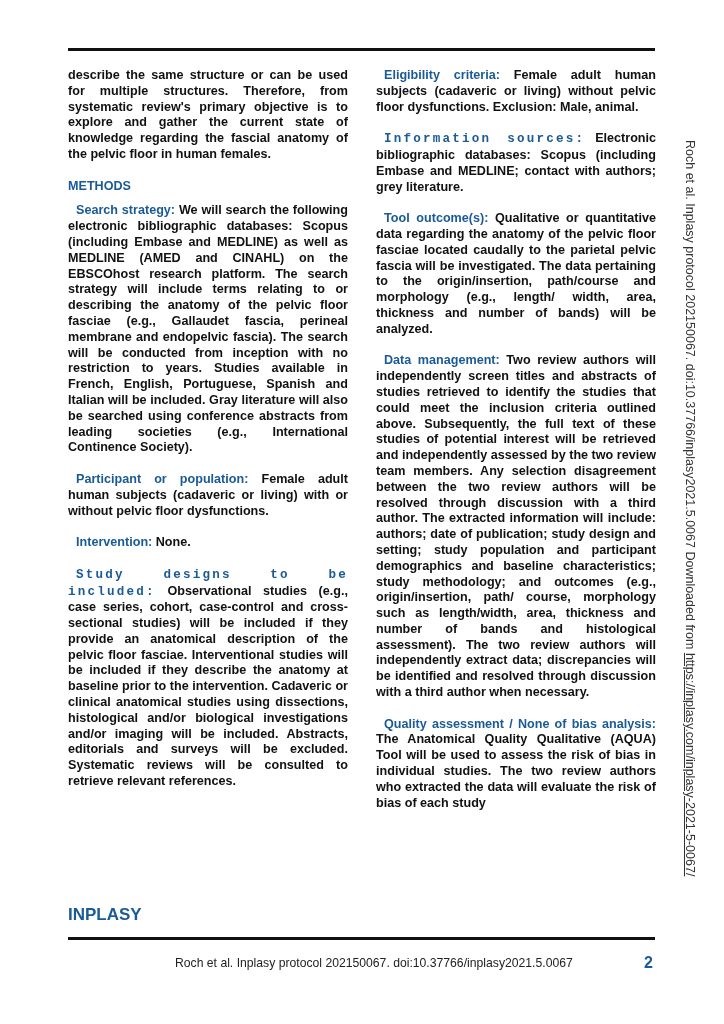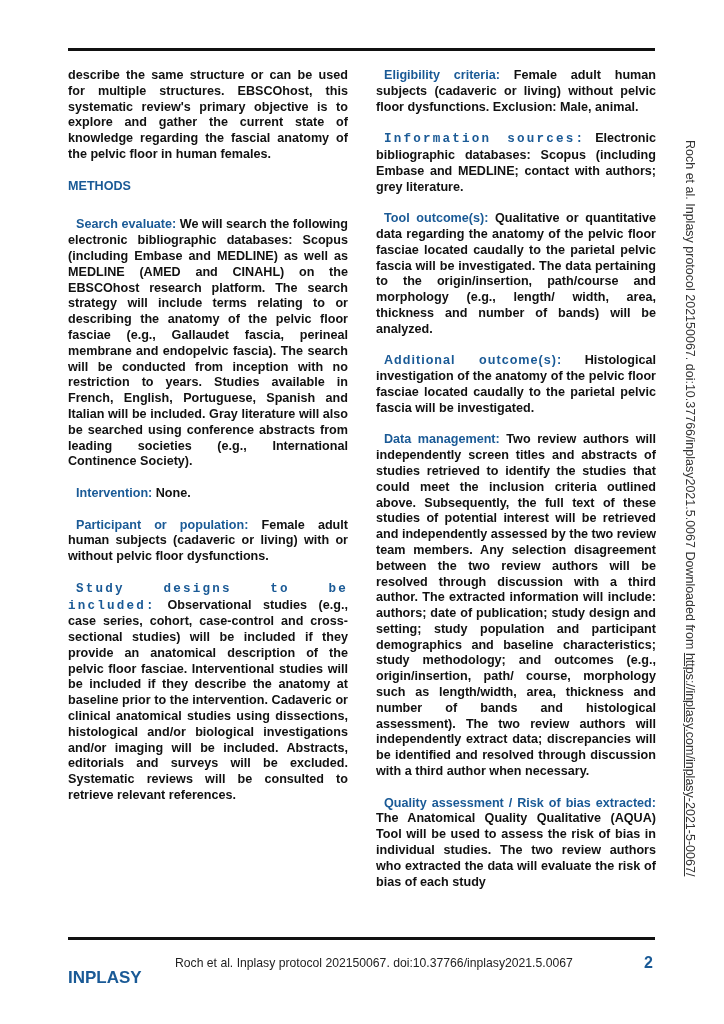--- a/index.html
+++ b/index.html
@@ -6,48 +6,48 @@
   body { width:724px; height:1024px; position:relative; overflow:hidden;
          font-family:"Liberation Sans", sans-serif; color:#111; }
   .rule-top { position:absolute; left:68px; top:48px; width:587px; height:3px; background:#111; }
   .rule-bottom { position:absolute; left:68px; top:937px; width:587px; height:3px; background:#111; }
   .col { position:absolute; top:68px; width:280px; font-size:12.6px; line-height:15.8px;
          font-weight:bold; text-align:justify; }
   .col-left { left:68px; }
   .col-right { left:376px; }
   .para { margin:0 0 15.8px 0; }
   .lbl { color:#1a5a96;padding-left:8px; }
-  .heading { color:#1a5a96; margin:0 0 23px 0; }
+  .heading { color:#1a5a96; margin:0 0 9px 0; }
   .spaced { letter-spacing:2.2px;font-family:Liberation Mono, monospace; }
   .side { position:absolute; left:697px; top:140px; transform-origin:0 0; transform:rotate(90deg);
           font-size:12.5px; color:#333; white-space:nowrap; }
   .side a { color:#333; text-decoration:underline; }
-  .footer-brand { position:absolute; left:68px; top:968px; font-size:17px; font-weight:bold; color:#1a5a96; }
+  .footer-brand { position:absolute; left:68px; top:905px; font-size:17px; font-weight:bold; color:#1a5a96; }
   .footer-cite { position:absolute; left:175px; top:956px; font-size:12.2px; color:#222; }
   .footer-page { position:absolute; left:644px; top:954px; font-size:16px; font-weight:bold; color:#1a5a96; }
 </style>
 </head>
 <body>
 
 <div class="rule-top"></div>
 
 <div class="col col-left">
-  <p class="para">describe the same structure or can be used for multiple structures. EBSCOhost, this systematic review's primary objective is to explore and gather the current state of knowledge regarding the fascial anatomy of the pelvic floor in human females.</p>
+  <p class="para">describe the same structure or can be used for multiple structures. Therefore, from systematic review's primary objective is to explore and gather the current state of knowledge regarding the fascial anatomy of the pelvic floor in human females.</p>
   <p class="heading">METHODS</p>
   <p class="para">
-    <span class="lbl">Search evaluate:</span>
+    <span class="lbl">Search strategy:</span>
     <span>We will search the following electronic bibliographic databases: Scopus (including Embase and MEDLINE) as well as MEDLINE (AMED and CINAHL) on the EBSCOhost research platform. The search strategy will include terms relating to or describing the anatomy of the pelvic floor fasciae (e.g., Gallaudet fascia, perineal membrane and endopelvic fascia). The search will be conducted from inception with no restriction to years. Studies available in French, English, Portuguese, Spanish and Italian will be included. Gray literature will also be searched using conference abstracts from leading societies (e.g., International Continence Society).</span>
+  </p>
+  <p class="para">
+    <span class="lbl">Participant or population:</span>
+    <span>Female adult human subjects (cadaveric or living) with or without pelvic floor dysfunctions.</span>
   </p>
   <p class="para">
     <span class="lbl">Intervention:</span>
     <span>None.</span>
-  </p>
-  <p class="para">
-    <span class="lbl">Participant or population:</span>
-    <span>Female adult human subjects (cadaveric or living) with or without pelvic floor dysfunctions.</span>
   </p>
   <p class="para">
     <span class="lbl spaced">Study designs to be included:</span>
     <span>Observational studies (e.g., case series, cohort, case-control and cross-sectional studies) will be included if they provide an anatomical description of the pelvic floor fasciae. Interventional studies will be included if they describe the anatomy at baseline prior to the intervention. Cadaveric or clinical anatomical studies using dissections, histological and/or biological investigations and/or imaging will be included. Abstracts, editorials and surveys will be excluded. Systematic reviews will be consulted to retrieve relevant references.</span>
   </p>
 </div>
 
 <div class="col col-right">
   <p class="para">
     <span class="lbl">Eligibility criteria:</span>
@@ -55,29 +55,25 @@
   </p>
   <p class="para">
     <span class="lbl spaced">Information sources:</span>
     <span>Electronic bibliographic databases: Scopus (including Embase and MEDLINE; contact with authors; grey literature.</span>
   </p>
   <p class="para">
     <span class="lbl">Tool outcome(s):</span>
     <span>Qualitative or quantitative data regarding the anatomy of the pelvic floor fasciae located caudally to the parietal pelvic fascia will be investigated. The data pertaining to the origin/insertion, path/course and morphology (e.g., length/ width, area, thickness and number of bands) will be analyzed.</span>
   </p>
   <p class="para">
-    <span class="lbl" style="letter-spacing:1px">Additional outcome(s):</span>
-    <span>Histological investigation of the anatomy of the pelvic floor fasciae located caudally to the parietal pelvic fascia will be investigated.</span>
-  </p>
-  <p class="para">
     <span class="lbl">Data management:</span>
     <span>Two review authors will independently screen titles and abstracts of studies retrieved to identify the studies that could meet the inclusion criteria outlined above. Subsequently, the full text of these studies of potential interest will be retrieved and independently assessed by the two review team members. Any selection disagreement between the two review authors will be resolved through discussion with a third author. The extracted information will include: authors; date of publication; study design and setting; study population and participant demographics and baseline characteristics; study methodology; and outcomes (e.g., origin/insertion, path/ course, morphology such as length/width, area, thickness and number of bands and histological assessment). The two review authors will independently extract data; discrepancies will be identified and resolved through discussion with a third author when necessary.</span>
   </p>
   <p class="para">
-    <span class="lbl">Quality assessment / Risk of bias extracted:</span>
+    <span class="lbl">Quality assessment / None of bias analysis:</span>
     <span>The Anatomical Quality Qualitative (AQUA) Tool will be used to assess the risk of bias in individual studies. The two review authors who extracted the data will evaluate the risk of bias of each study</span>
   </p>
 </div>
 
 <div class="side">
   <span>Roch et al. Inplasy protocol 202150067. doi:10.37766/inplasy2021.5.0067 Downloaded from </span><a>https://inplasy.com/inplasy-2021-5-0067/</a>
 </div>
 
 <div class="rule-bottom"></div>
 <div class="footer-brand">INPLASY</div>

